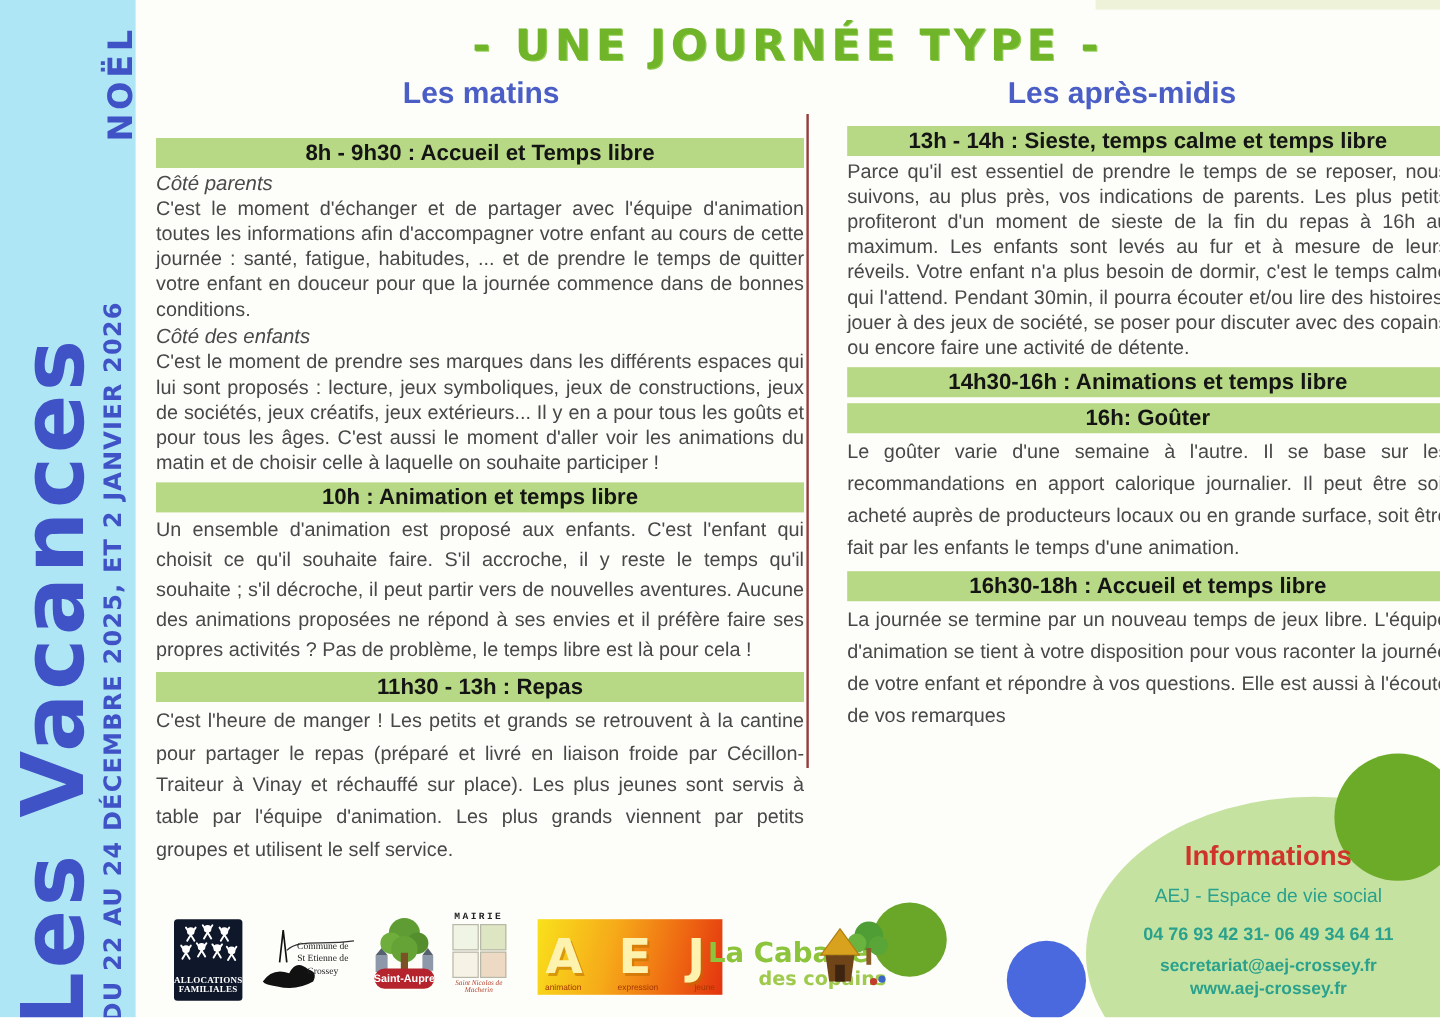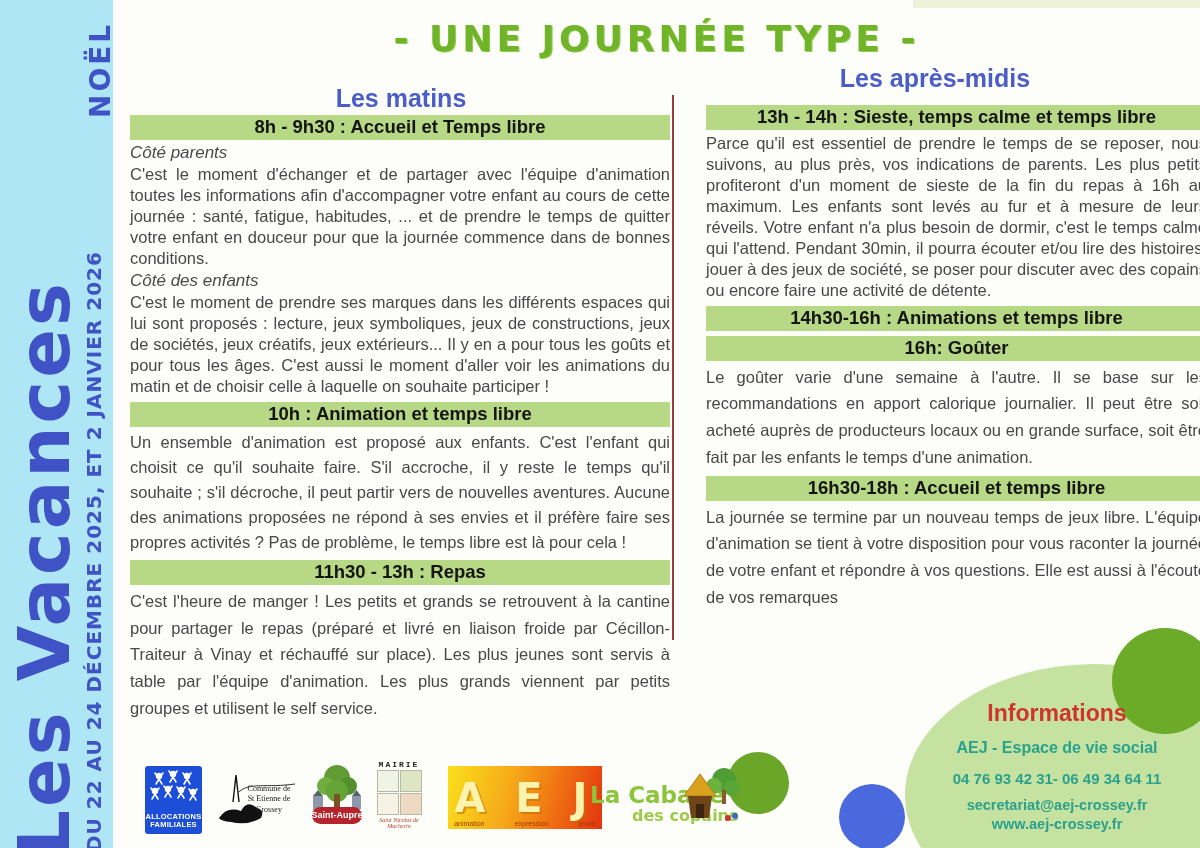--- a/index.html
+++ b/index.html
@@ -21,21 +21,21 @@
   .topbar{position:absolute;left:913px;top:0;width:287px;height:8px;background:#eef2d8;}
   .main-title{
     position:absolute;left:113px;right:0;top:18px;margin:0;text-align:center;
     font-family:"DejaVu Sans",sans-serif;font-weight:bold;font-size:36px;
     letter-spacing:4px;color:#70b42a;text-shadow:1px 1px 0 #8fcc4e;
   }
   .col-heading{
     position:absolute;margin:0;text-align:center;color:#4a5ec6;
     font-size:25px;font-weight:bold;font-family:"Liberation Sans",sans-serif;
   }
-  .heading-morning{left:130px;width:542px;top:84px;}
+  .heading-morning{left:130px;width:542px;top:64px;}
   .heading-afternoon{left:684px;width:502px;top:64px;}
   .divider{position:absolute;left:672px;top:95px;width:2px;height:545px;background:#953c3c;}
   
   .col{position:absolute;color:#484848;font-size:16.5px;}
   .col-morning{left:130px;top:110px;width:540px;}
   .col-afternoon{left:684px;top:100px;width:501px;margin-left:22px;}
   .band{
     background:#b7d884;color:#141414;font-weight:bold;font-size:18.5px;
     text-align:center;padding:1px 0 2px;margin:5px 0 3px;
   }
@@ -48,29 +48,29 @@
     position:absolute;left:905px;top:664px;width:380px;height:262px;
     border-radius:50%;background:#c6e2a0;
   }
   .circle{position:absolute;border-radius:50%;}
   .circle-big-green{left:1112px;top:628px;width:106px;height:106px;background:#6cab28;}
   .circle-small-green{left:727px;top:752px;width:62px;height:62px;background:#6aa628;}
   .circle-blue{left:839px;top:784px;width:66px;height:66px;background:#4b69de;}
   
   .info-block{position:absolute;left:942px;top:700px;width:230px;text-align:center;}
   .info-title{color:#cf332a;font-size:23px;font-weight:bold;margin-bottom:12px;}
-  .info-org{color:#2aa18d;font-size:16px;font-weight:bold;margin-bottom:13px;}
+  .info-org{color:#2aa18d;font-size:16px;font-weight:normal;margin-bottom:13px;}
   .info-phones{color:#2aa18d;font-size:15px;font-weight:bold;margin-bottom:10px;}
   .info-email{color:#2aa18d;font-size:14.5px;font-weight:bold;margin-bottom:3px;}
   .info-web{color:#2aa18d;font-size:14.5px;font-weight:bold;}
   
   .logo{position:absolute;}
   .logo-caf{
-    left:145px;top:766px;width:57px;height:68px;background:#1d4ed8;border-radius:3px;
-    display:flex;flex-direction:column;align-items:center;justify-content:flex-end;
+    left:145px;top:766px;width:57px;height:68px;background:#0f172a;border-radius:3px;
+    display:flex;flex-direction:column;align-items:center;justify-content:flex-end;font-family:Liberation Serif, serif;
   }
   .caf-figs{position:absolute;top:2px;left:0;width:57px;height:40px;}
   .caf-text{color:#ffffff;font-weight:bold;font-size:7.5px;line-height:1.15;
     text-align:center;margin-bottom:4px;letter-spacing:.2px;}
   .logo-crossey{left:215px;top:772px;width:82px;height:60px;}
   .crossey-text{
     position:absolute;left:26px;top:12px;width:56px;text-align:center;
     font-family:"Liberation Serif",serif;font-size:8px;color:#222;line-height:1.3;
   }
   .logo-aupre{left:307px;top:762px;width:60px;height:72px;text-align:right;}

